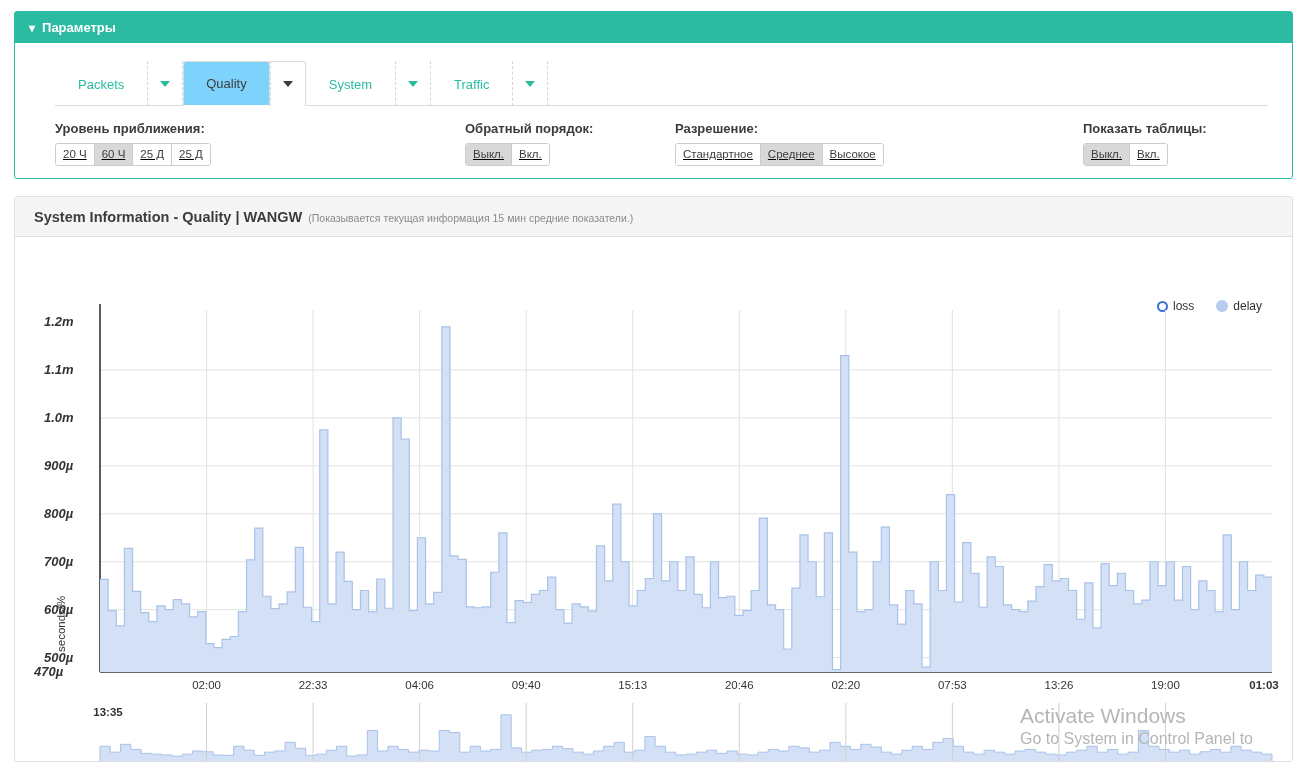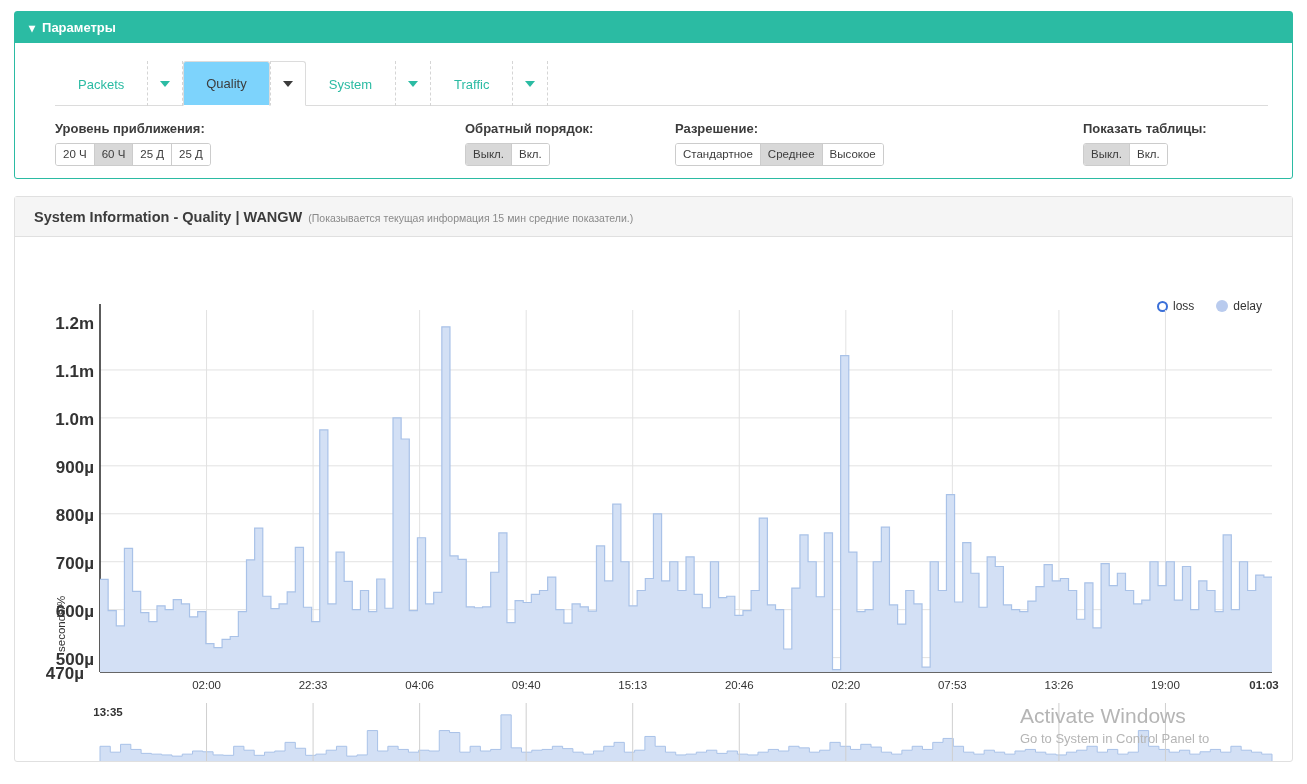--- a/index.html
+++ b/index.html
@@ -51,21 +51,21 @@
   }
   .caret-glyph {
     width: 0; height: 0; border-left: 5px solid transparent;
     border-right: 5px solid transparent; border-top: 6px solid #2bbba3;
   }
   .caret-glyph.dark { border-top-color: #3c3c3c; }
 
   
   .opt-group { position: absolute; top: 78px; }
   .opt-label { font-size: 13px; color: #3c3c3c; margin-bottom: 7px; font-weight: bold; }
-  .btn-row { display: inline-flex; border: 1px solid #cccccc; border-radius: 3px; overflow: hidden; }
+  .btn-row { display: inline-flex; border: 1px solid #cccccc; border-radius: 3px; overflow: hidden; text-decoration: underline; }
   .btn-row .bx {
     font-size: 11.5px; color: #3c3c3c; background: #fff;
     padding: 3px 7px 4px 7px; border-right: 1px solid #cccccc; cursor: pointer;
     line-height: 14px; white-space: nowrap;
   }
   .btn-row .bx:last-child { border-right: none; }
   .btn-row .bx.sel { background: #d8d8d8; }
 
   
   .chart-panel {
@@ -87,29 +87,29 @@
   .lg-dot-hollow { width: 11px; height: 11px; border-radius: 50%; border: 2px solid #3a6fd8; background: #fff; }
   .lg-dot-solid  { width: 12px; height: 12px; border-radius: 50%; background: #b9cbee; }
 
   
   .plot-wrap { position: absolute; left: 0; top: 0; width: 100%; height: 100%; }
   .ylabel {
     position: absolute; left: 40px; top: 415px;
     transform: rotate(-90deg); transform-origin: left top;
     font-size: 11.5px; color: #333; white-space: nowrap;
   }
-  .ytick { position: absolute; font-size: 17px; color: #333; font-weight: bold; text-align: right; width: 50px; }
+  .ytick { position: absolute; font-size: 13px; color: #333; font-weight: bold; width: 50px; font-style: italic; }
   .xtick { position: absolute; font-size: 11.5px; color: #333; text-align: center; width: 80px; }
   .xtick.bold { font-weight: bold; }
 
   
   .wm { position: absolute; right: 12px; bottom: 12px; text-align: left; color: #b5b5b5;
         pointer-events: none; user-select: none; width: 260px; }
   .wm-1 { font-size: 21px; line-height: 26px; }
-  .wm-2 { font-size: 13px; line-height: 20px; }
+  .wm-2 { font-size: 16px; line-height: 20px; }
 </style>
 </head>
 <body>
 
 <div class="page">
 
   <div class="params-panel">
     <div class="params-header">
       <span class="chev-down">▾</span>
       <span>Параметры</span>

